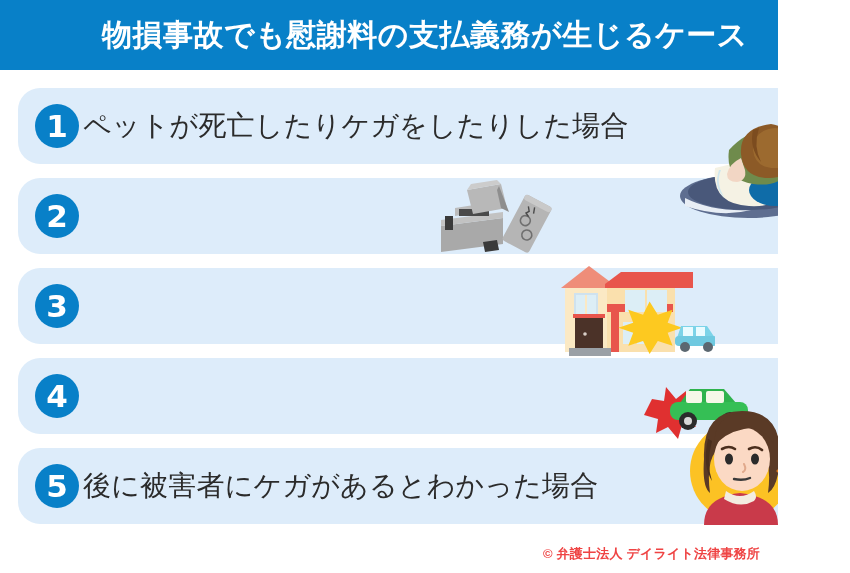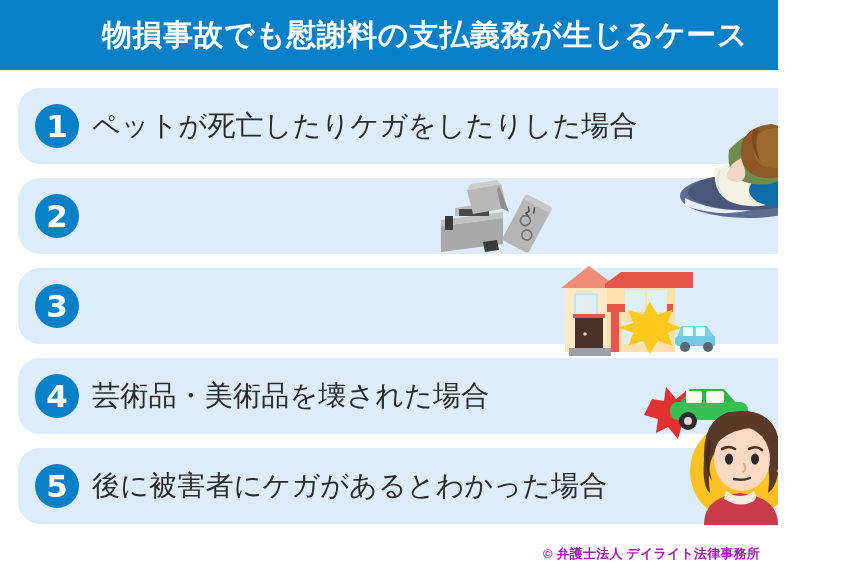--- a/index.html
+++ b/index.html
@@ -63,35 +63,35 @@
     border-radius: 50%;
     background: #0880c8;
     color: #ffffff;
     font-size: 31px;
     font-weight: bold;
     line-height: 44px;
     text-align: center;
     font-family: "DejaVu Sans", sans-serif;
   }
   .row-text {
-    margin-left: 13px;
+    margin-left: 4px;
     font-size: 28px;
     color: #2b2b2b;
     letter-spacing: 0.2px;
     white-space: nowrap;
     line-height: 1.1;
   }
 
   
   .footer {
     position: absolute;
     right: 18px;
     bottom: 10px;
     font-size: 13px;
-    color: #a21caf;
+    color: #ef4444;
     font-weight: bold;
     letter-spacing: 0.2px;
   }
 
   
   .illus {
     position: absolute;
     pointer-events: none;
   }
 
@@ -123,21 +123,20 @@
     <div class="row">
       <div class="badge">2</div>
     </div>
 
     <div class="row">
       <div class="badge">3</div>
     </div>
 
     <div class="row">
       <div class="badge">4</div>
-      <div class="row-text">芸術品・美術品を壊された場合</div>
     </div>
 
     <div class="row">
       <div class="badge">5</div>
       <div class="row-text">後に被害者にケガがあるとわかった場合</div>
     </div>
 
   </div>
 
   <div class="illus" id="illus-pet">

